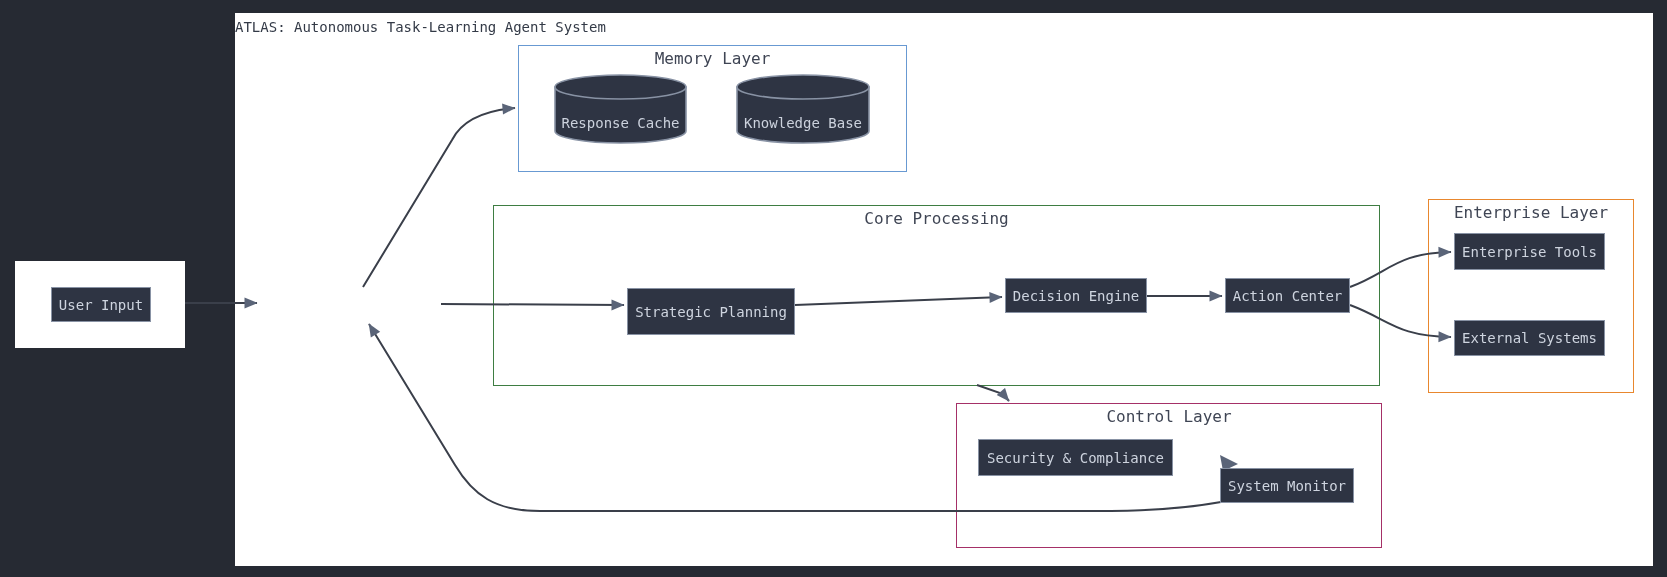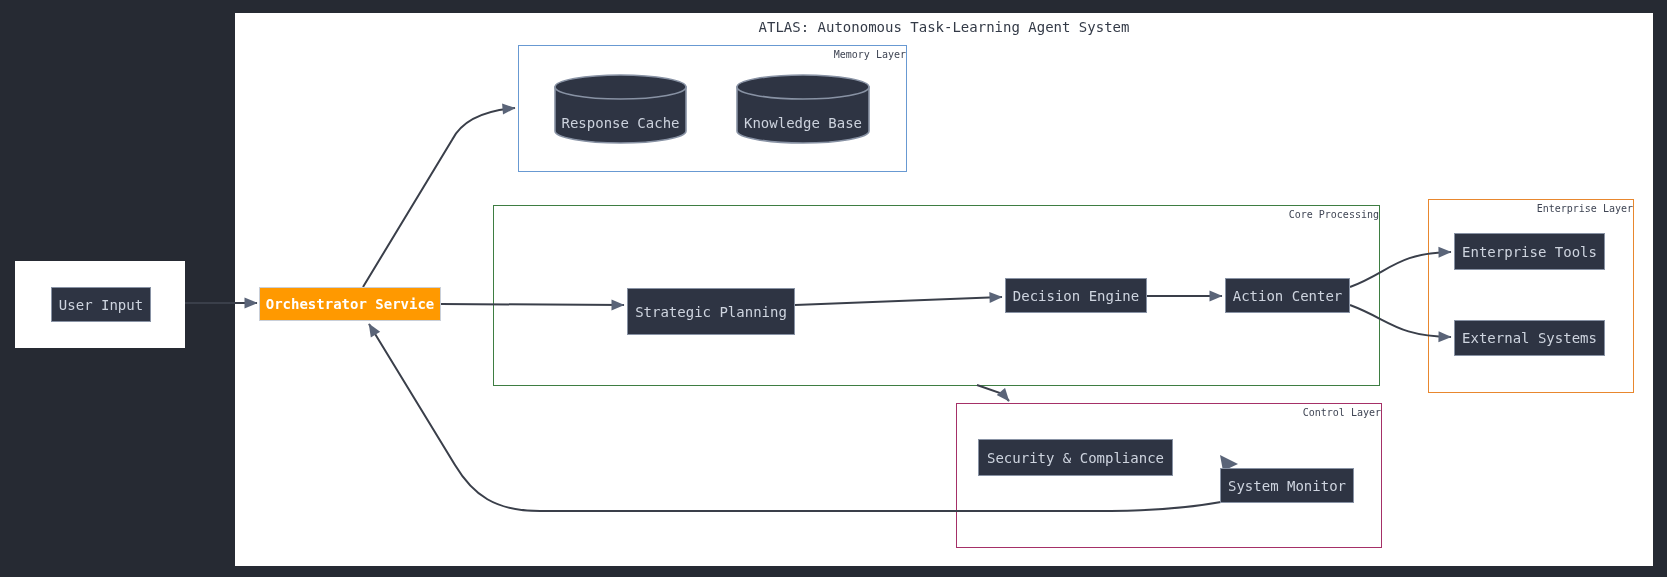--- a/index.html
+++ b/index.html
@@ -7,27 +7,27 @@
     position:relative;width:1667px;height:577px;overflow:hidden;
     font-family:"DejaVu Sans Mono", monospace;
     background:#262a33;
   }
   .panel{position:absolute;background:#ffffff;}
   #main-panel{left:235px;top:13px;width:1418px;height:553px;}
   #input-panel{left:15px;top:261px;width:170px;height:87px;}
 
   .main-title{
     position:absolute;left:235px;top:13px;width:1418px;height:24px;
-    text-align:center;line-height:28px;font-size:14px;color:#333a47;
+    line-height:28px;font-size:14px;color:#333a47;
   }
 
   .group{position:absolute;border:1.6px solid;background:transparent;}
   .group-title{
-    position:absolute;top:3px;left:0;width:100%;text-align:right;
-    font-size:10px;color:#3f4554;
+    position:absolute;top:3px;left:0;width:100%;text-align:center;
+    font-size:16px;color:#3f4554;
   }
   #group-memory{left:518px;top:45px;width:387px;height:125px;border-color:#6899d2;}
   #group-core{left:493px;top:205px;width:885px;height:179px;border-color:#3e7d42;}
   #group-integration{left:1428px;top:199px;width:204px;height:192px;border-color:#e8872e;}
   #group-control{left:956px;top:403px;width:424px;height:143px;border-color:#a53067;}
 
   .node{
     position:absolute;box-sizing:border-box;
     background:#2e3443;border:1.6px solid #8892a4;color:#ced4df;
     font-size:14px;display:flex;align-items:center;justify-content:center;
@@ -106,21 +106,20 @@
   </svg>
   <div id="cyl-cache-label" class="cyl-label">Response Cache</div>
 
   <svg id="cyl-kb" class="cyl" width="134" height="72">
     <path d="M1,14 V58 A66,12 0 0 0 133,58 V14 Z" fill="#2e3443" stroke="#8892a4" stroke-width="1.6"></path>
     <ellipse cx="67" cy="14" rx="66" ry="12" fill="#2e3443" stroke="#8892a4" stroke-width="1.6"></ellipse>
   </svg>
   <div id="cyl-kb-label" class="cyl-label">Knowledge Base</div>
 
   <div id="node-user-input" class="node">User Input</div>
-  <div id="node-orchestrator" class="node highlight">Orchestrator Service</div>
   <div id="node-strategic" class="node">Strategic Planning</div>
   <div id="node-decision" class="node">Decision Engine</div>
   <div id="node-action" class="node">Action Center</div>
   <div id="node-enterprise" class="node">Enterprise Tools</div>
   <div id="node-external" class="node">External Systems</div>
   <div id="node-security" class="node">Security &amp; Compliance</div>
   <div id="node-sysmon" class="node">System Monitor</div>
 
 </div>
 

